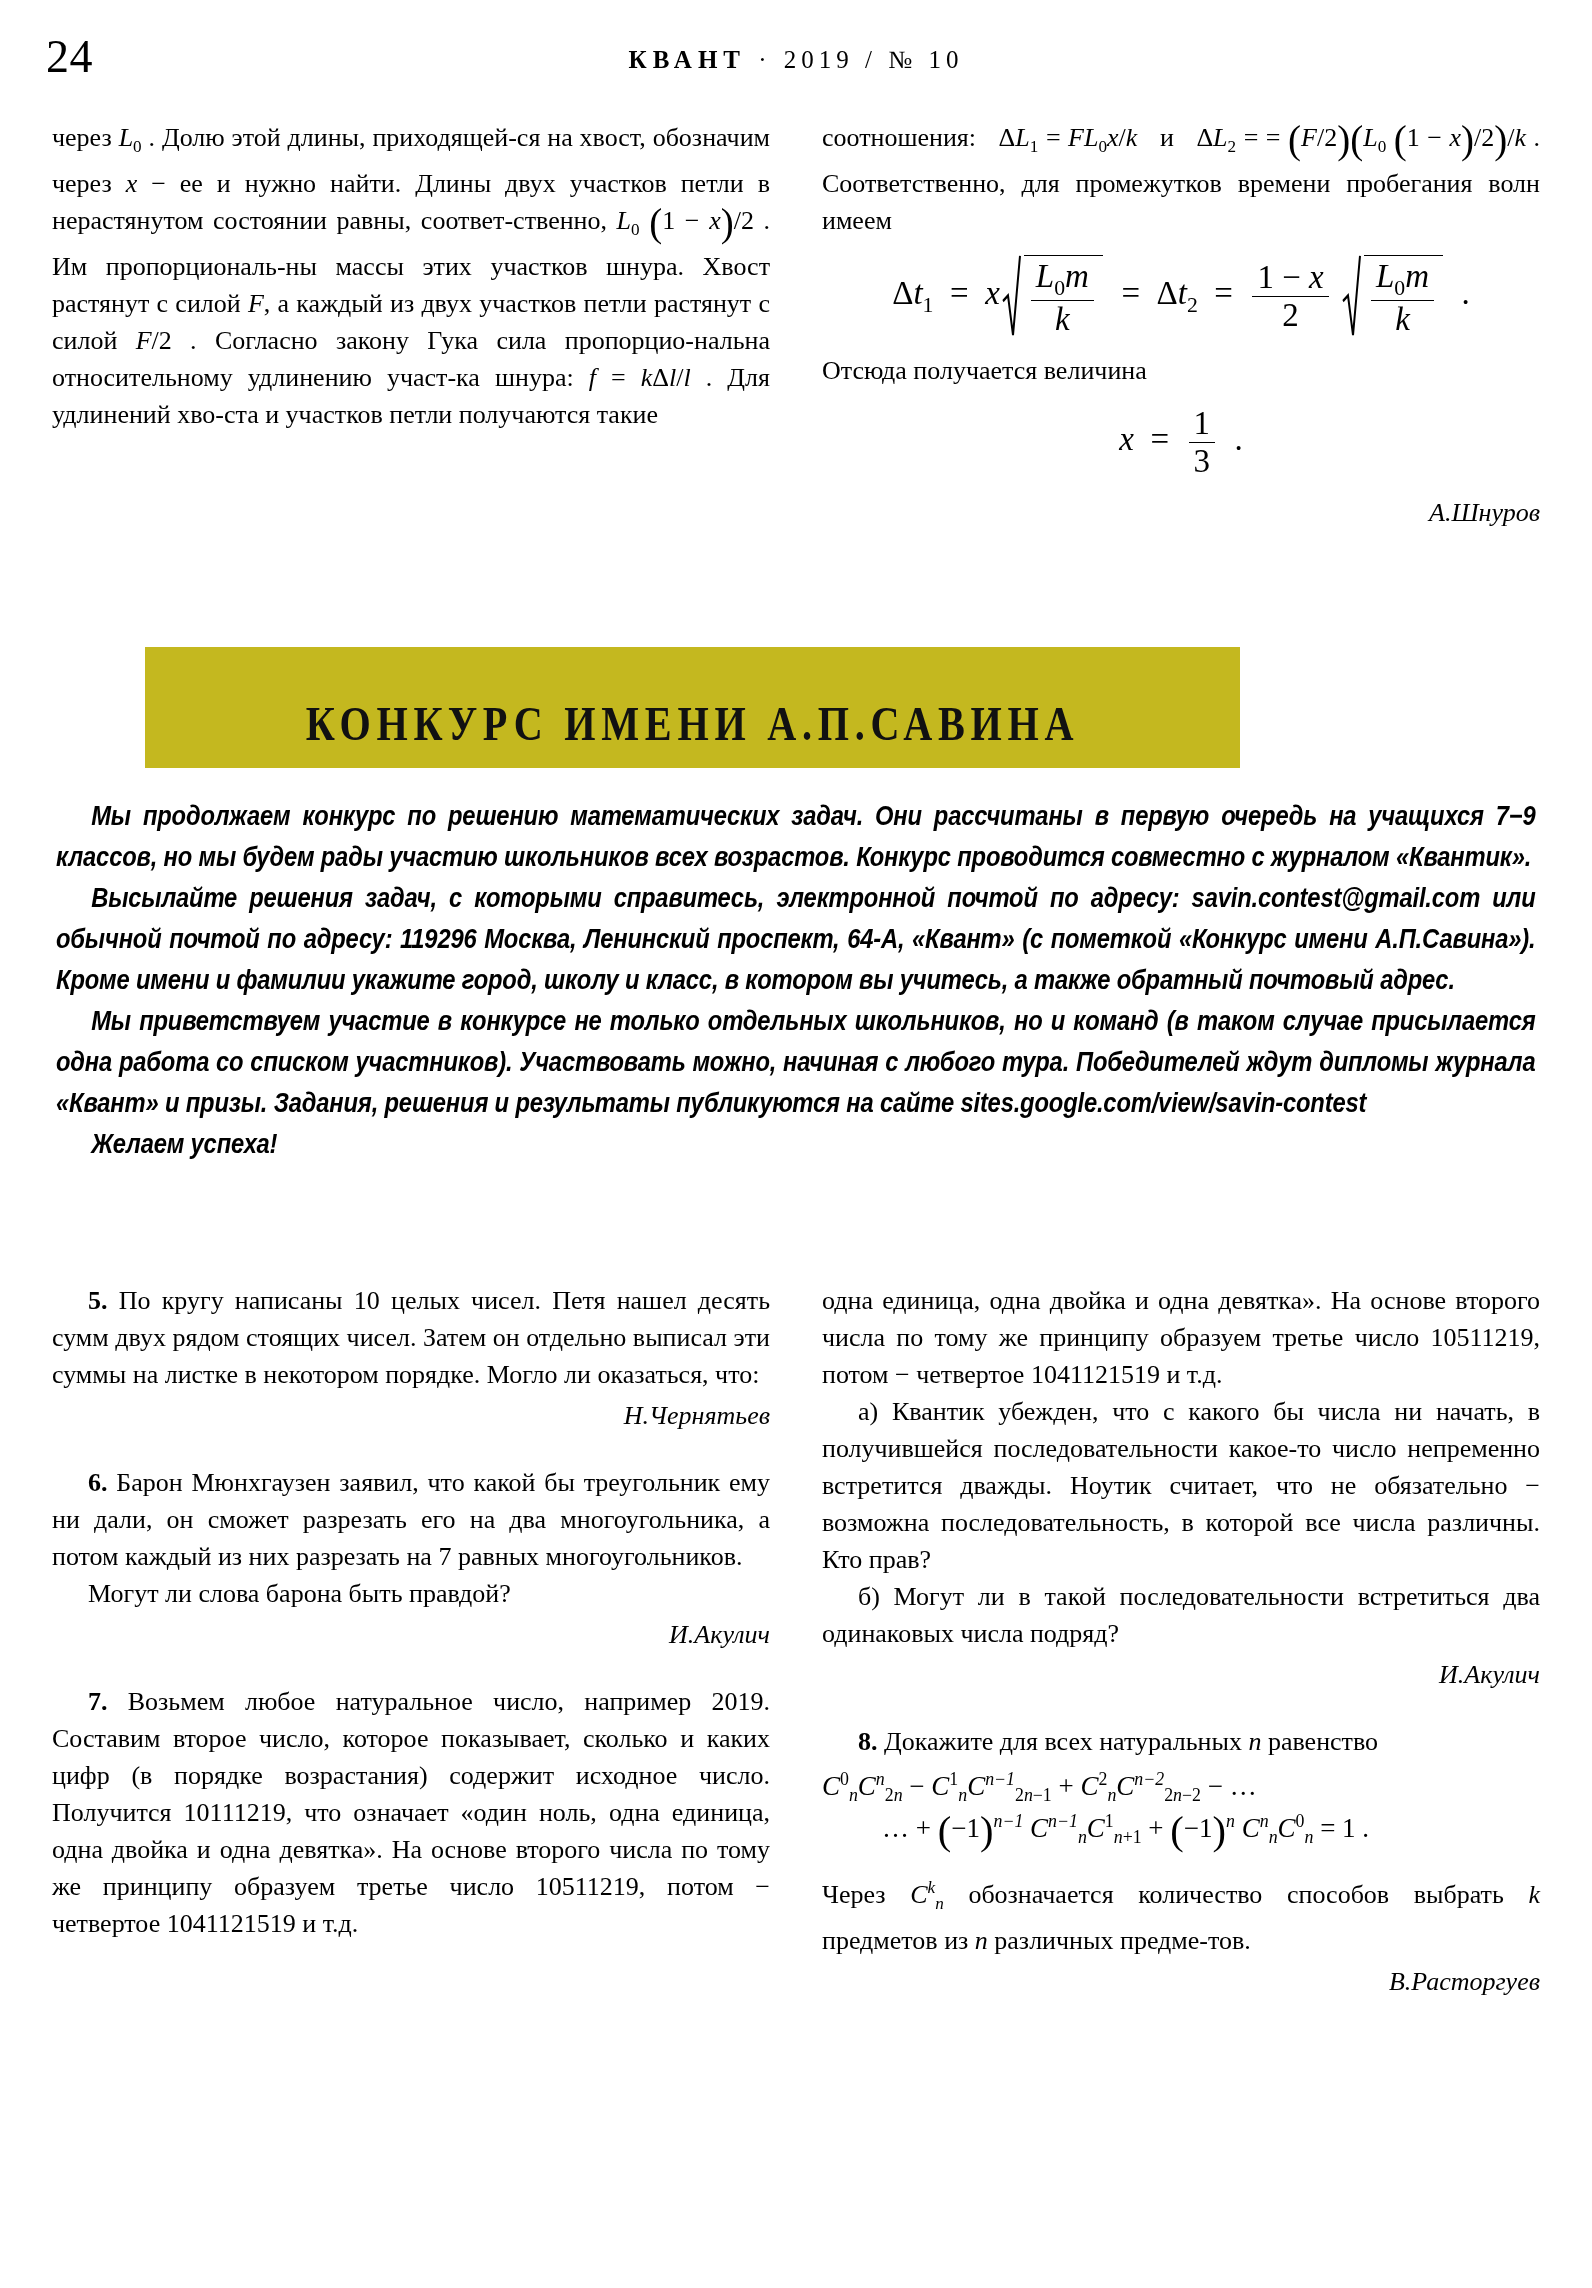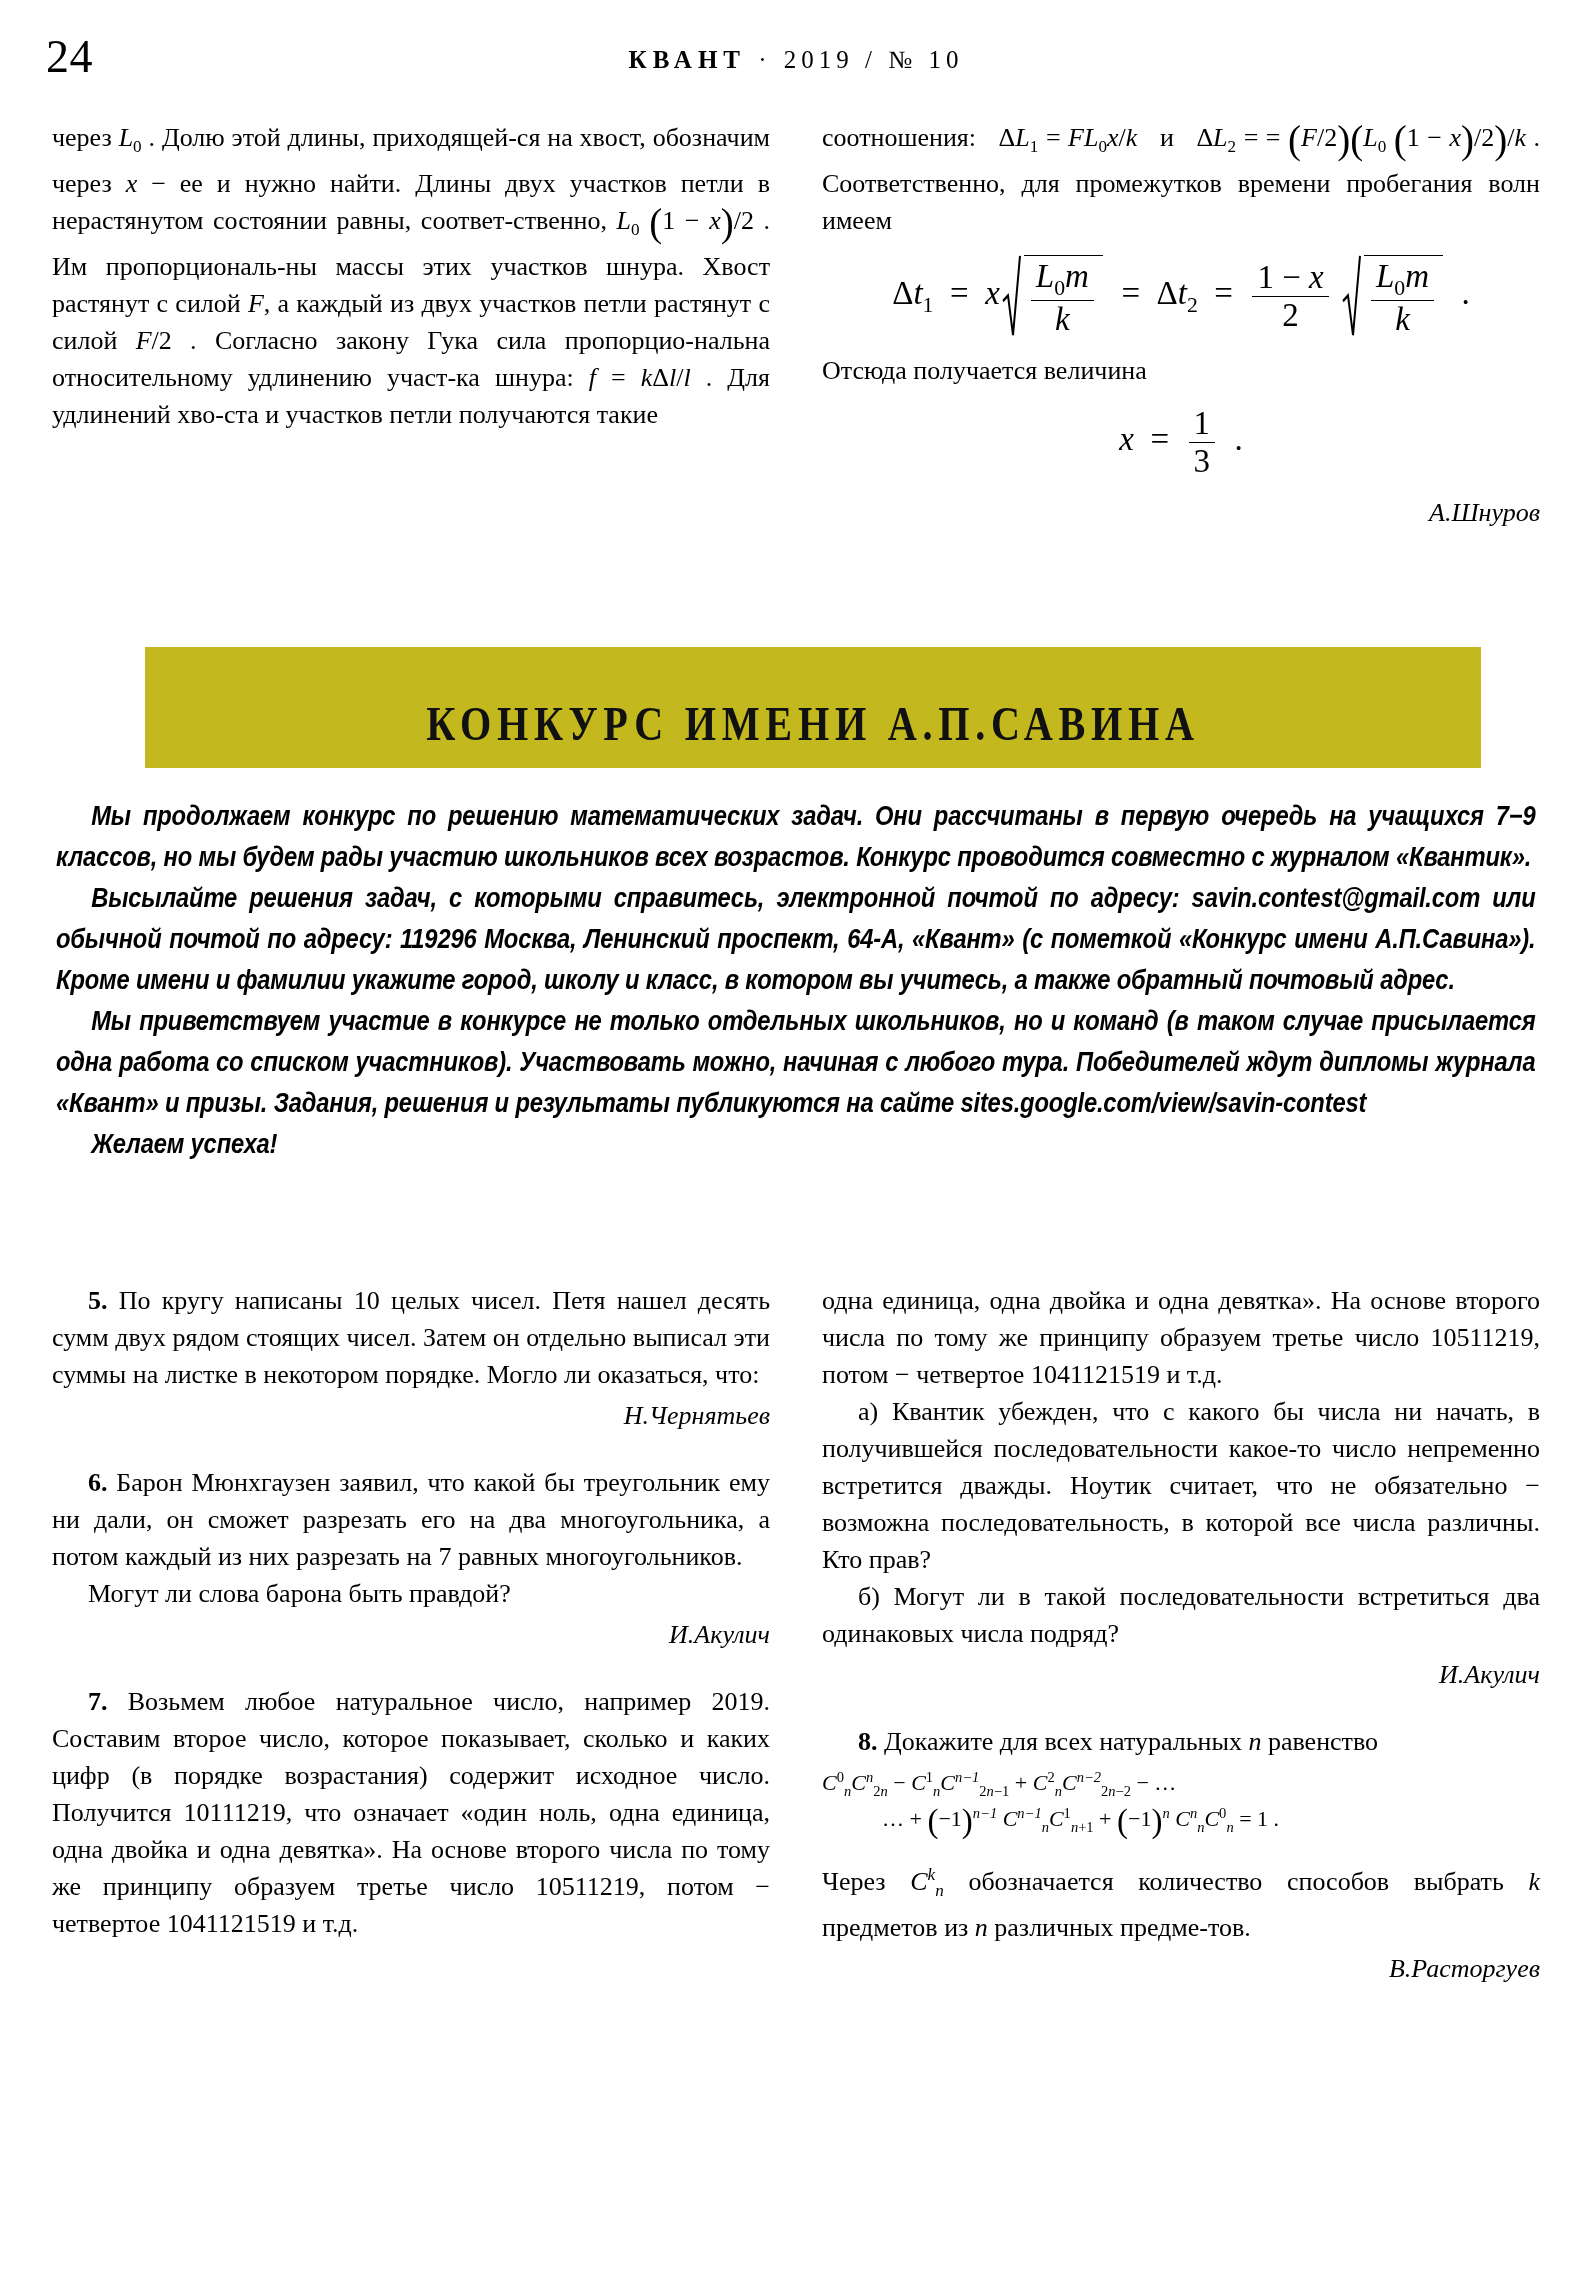--- a/index.html
+++ b/index.html
@@ -91,21 +91,21 @@
   .mr { font-style: normal; }
   sub, sup { font-size: 0.66em; font-style: normal; }
   sub.it, sup.it { font-style: italic; }
 
   .display {
     text-align: center;
     font-size: 33px;
     margin: 16px 0 14px 0;
     line-height: 1.1;
   }
-  .display.small { font-size: 22px; }
+  .display.small { font-size: 27px; }
 
   
   .frac {
     display: inline-block;
     vertical-align: middle;
     text-align: center;
     line-height: 1.12;
     margin: 0 3px;
   }
   .frac .num { display: block; padding: 0 5px; }
@@ -132,25 +132,24 @@
     width: 20px;
   }
   .sqrt > .sign svg { display:block; height: 100%; width: 100%; }
 
   .bigparen { font-size: 1.5em; vertical-align: -0.18em; line-height: 0.6; }
 
   
   .banner {
     position: absolute;
     left: 145px;
-    width: 1323px;
+    width: 1095px;
     top: 647px;
     height: 121px;
     background: #c4b81f;
-    padding-left: 13px;
   }
   .banner .banner-text {
     position: absolute;
     left: 0; right: 0;
     bottom: 16px;
     text-align: center;
     font-family: "Liberation Serif", serif;
     font-weight: bold;
     font-size: 49px;
     letter-spacing: 7px;

